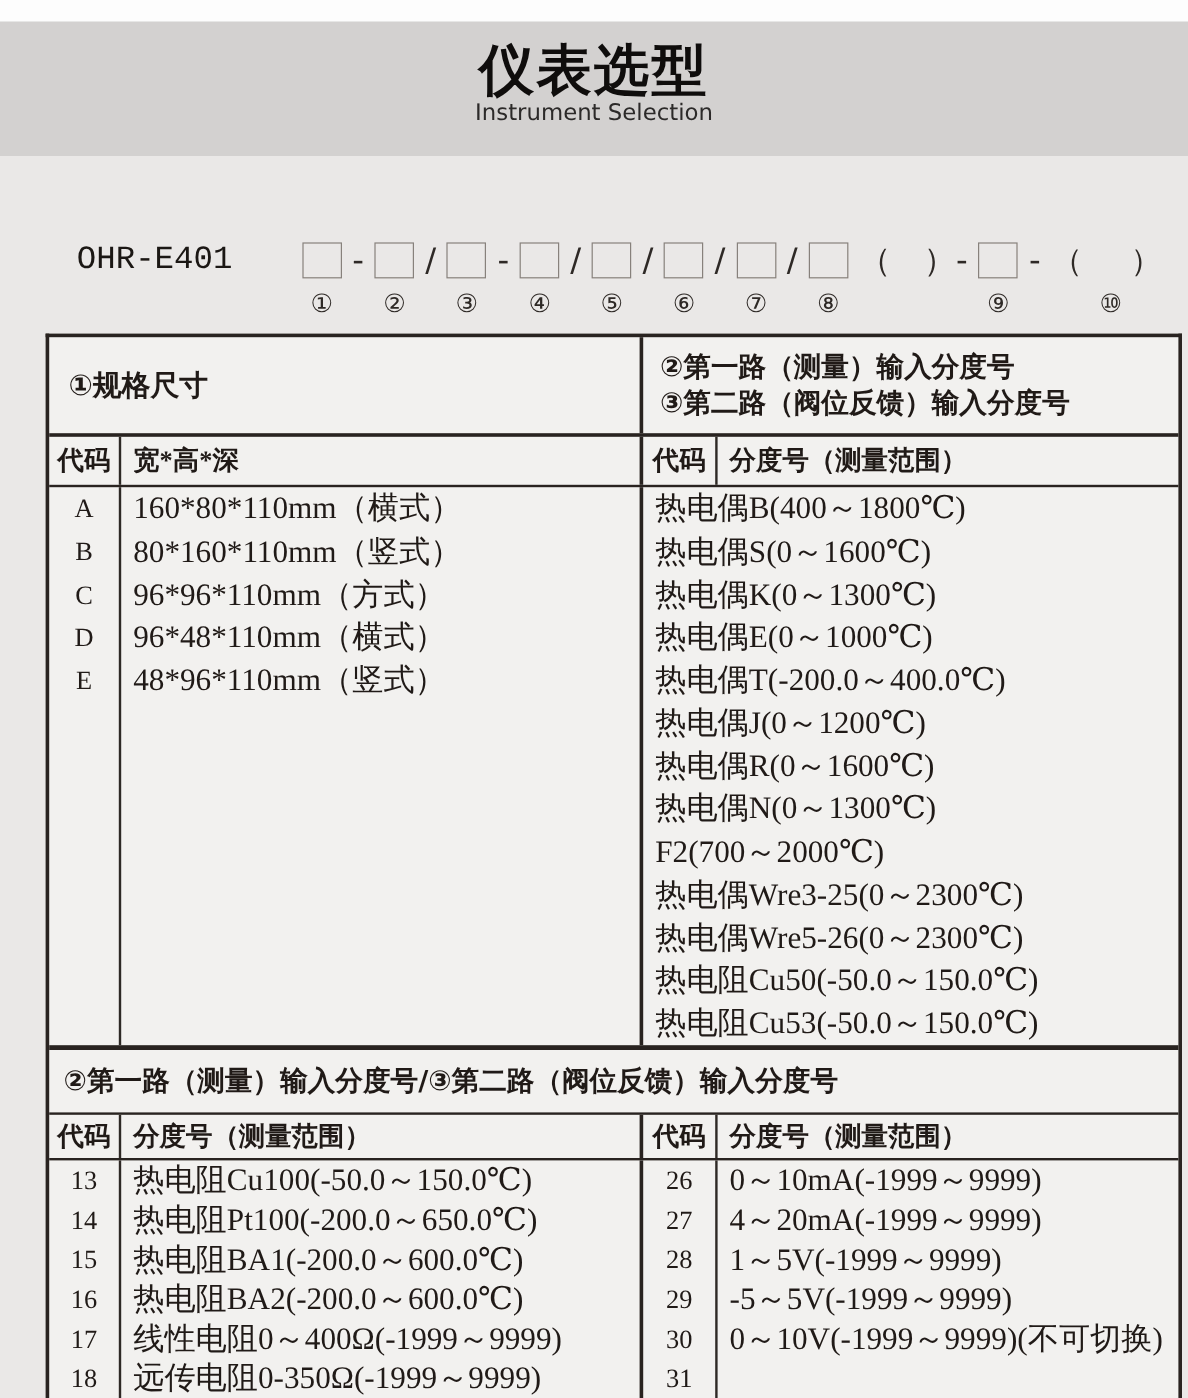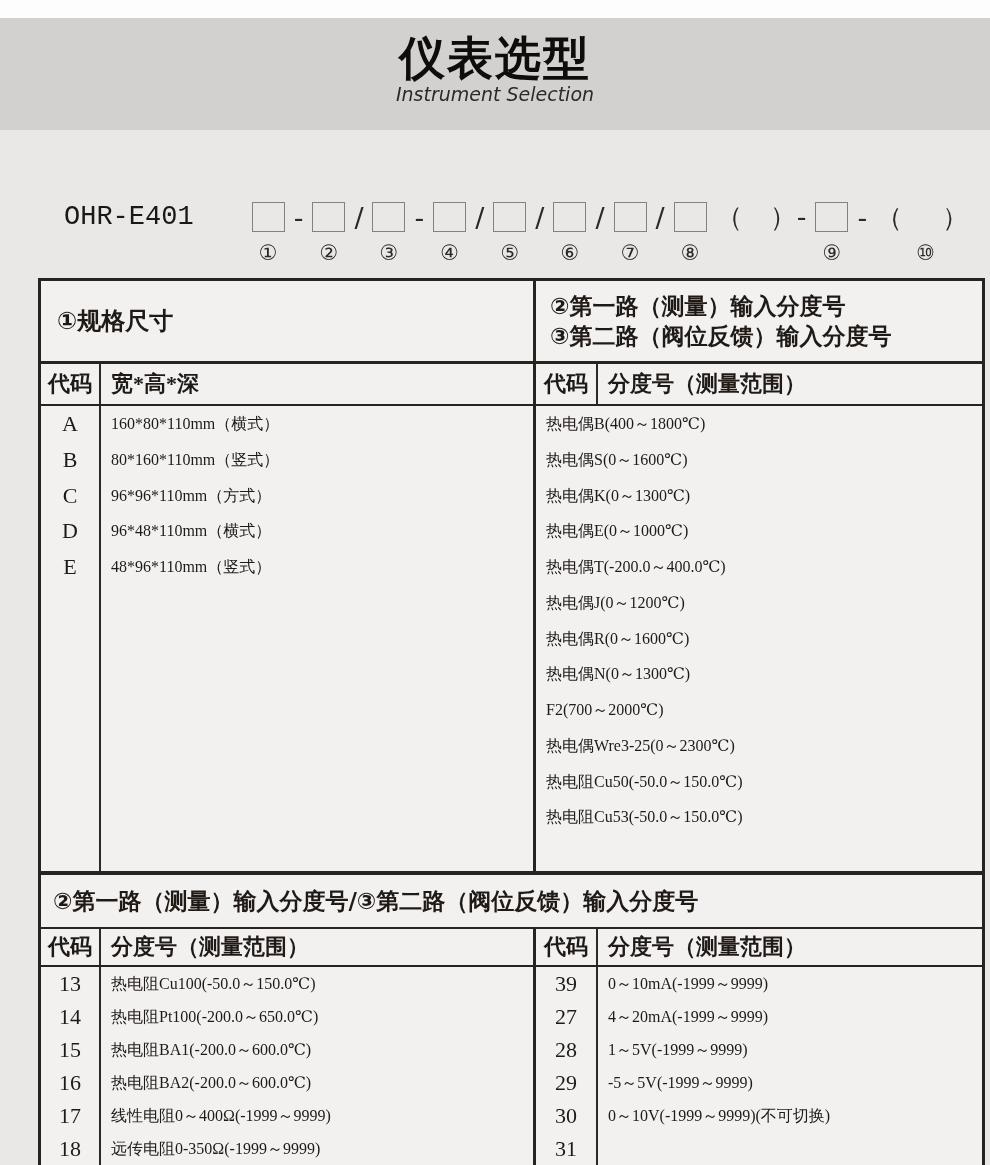--- a/index.html
+++ b/index.html
@@ -3,21 +3,21 @@
 <meta charset="utf-8">
 <style>
   html,body{margin:0;padding:0;}
   .page{position:relative;width:990px;height:1165px;overflow:hidden;background:#eae8e7;
         font-family:"Liberation Serif","DejaVu Serif",serif;color:#201a17;}
   .topstrip{height:18px;background:#fdfdfd;}
   .banner{height:112px;background:#d3d1d0;text-align:center;padding-top:14px;box-sizing:border-box;}
   .banner-title{font-family:"DejaVu Sans","Liberation Sans",sans-serif;font-weight:bold;
         font-size:46px;line-height:52px;color:#0f0d0c;letter-spacing:2px;}
   .banner-subtitle{font-family:"DejaVu Sans","Liberation Sans",sans-serif;font-size:19px;
-        line-height:24px;color:#2c2a29;margin-top:-2px;font-style:italic;}
+        line-height:24px;color:#2c2a29;margin-top:-2px;}
   
   .codeline{display:flex;align-items:flex-start;padding-left:64px;margin-top:72px;gap:44px;}
   .code-prefix{font-family:"Liberation Mono","DejaVu Sans Mono",monospace;font-size:27px;
         line-height:30px;color:#1b1714;margin-right:14px;letter-spacing:0px;}
   .code-seq{display:flex;align-items:flex-start;gap:9px;}
   .code-unit{display:flex;flex-direction:column;align-items:center;}
   .code-box{width:31px;height:28px;border:1.5px solid #87817c;}
   .code-paren{height:30px;display:flex;align-items:center;font-size:26px;letter-spacing:7px;
         color:#2e2926;font-family:"DejaVu Sans",sans-serif;}
   .code-num{margin-top:9px;font-size:21px;line-height:25px;color:#2e2926;
@@ -40,21 +40,21 @@
   .half-r{flex:1;display:flex;}
   .subcode{width:58px;border-right:2px solid #2e2925;text-align:center;font-weight:bold;font-size:22px;}
   .half-r .subcode{width:60px;}
   .subdesc{flex:1;padding-left:10px;font-weight:bold;font-size:22px;}
   .tbody{display:flex;}
   .t1body{height:465px;border-bottom:4px solid #292320;}
   .t2body{height:198px;}
   .codecol{width:58px;border-right:2px solid #2e2925;display:flex;flex-direction:column;
         text-align:center;font-size:22px;}
   .half-r .codecol{width:60px;}
-  .desccol{flex:1;display:flex;flex-direction:column;padding-left:10px;font-size:16px;}
+  .desccol{flex:1;display:flex;flex-direction:column;padding-left:10px;font-size:26px;}
   .t1body .codecol>div,.t1body .desccol>div{height:35.77px;line-height:35.77px;}
   .t2body .codecol>div,.t2body .desccol>div{height:33px;line-height:33px;}
   .band{height:52px;line-height:52px;border-bottom:2px solid #292320;padding-left:12px;font-size:23px;}
   .desccol>div,.subdesc,.hdr-left,.hdr-right,.band{white-space:nowrap;overflow:hidden;}
 </style>
 </head>
 <body>
 
 <div class="page">
   <div class="topstrip"></div>
@@ -162,20 +162,21 @@
           <div>热电偶B(400～1800℃)</div>
           <div>热电偶S(0～1600℃)</div>
           <div>热电偶K(0～1300℃)</div>
           <div>热电偶E(0～1000℃)</div>
           <div>热电偶T(-200.0～400.0℃)</div>
           <div>热电偶J(0～1200℃)</div>
           <div>热电偶R(0～1600℃)</div>
           <div>热电偶N(0～1300℃)</div>
           <div>F2(700～2000℃)</div>
           <div>热电偶Wre3-25(0～2300℃)</div>
+          <div>热电偶Wre5-26(0～2300℃)</div>
           <div>热电阻Cu50(-50.0～150.0℃)</div>
           <div>热电阻Cu53(-50.0～150.0℃)</div>
         </div>
       </div>
     </div>
 
     <div class="band">②第一路（测量）输入分度号/③第二路（阀位反馈）输入分度号</div>
 
     <div class="subrow t2sub">
       <div class="half-l">
@@ -202,21 +203,21 @@
           <div>热电阻Cu100(-50.0～150.0℃)</div>
           <div>热电阻Pt100(-200.0～650.0℃)</div>
           <div>热电阻BA1(-200.0～600.0℃)</div>
           <div>热电阻BA2(-200.0～600.0℃)</div>
           <div>线性电阻0～400Ω(-1999～9999)</div>
           <div>远传电阻0-350Ω(-1999～9999)</div>
         </div>
       </div>
       <div class="half-r">
         <div class="codecol">
-          <div>39</div>
+          <div>26</div>
           <div>27</div>
           <div>28</div>
           <div>29</div>
           <div>30</div>
           <div>31</div>
         </div>
         <div class="desccol">
           <div>0～10mA(-1999～9999)</div>
           <div>4～20mA(-1999～9999)</div>
           <div>1～5V(-1999～9999)</div>

